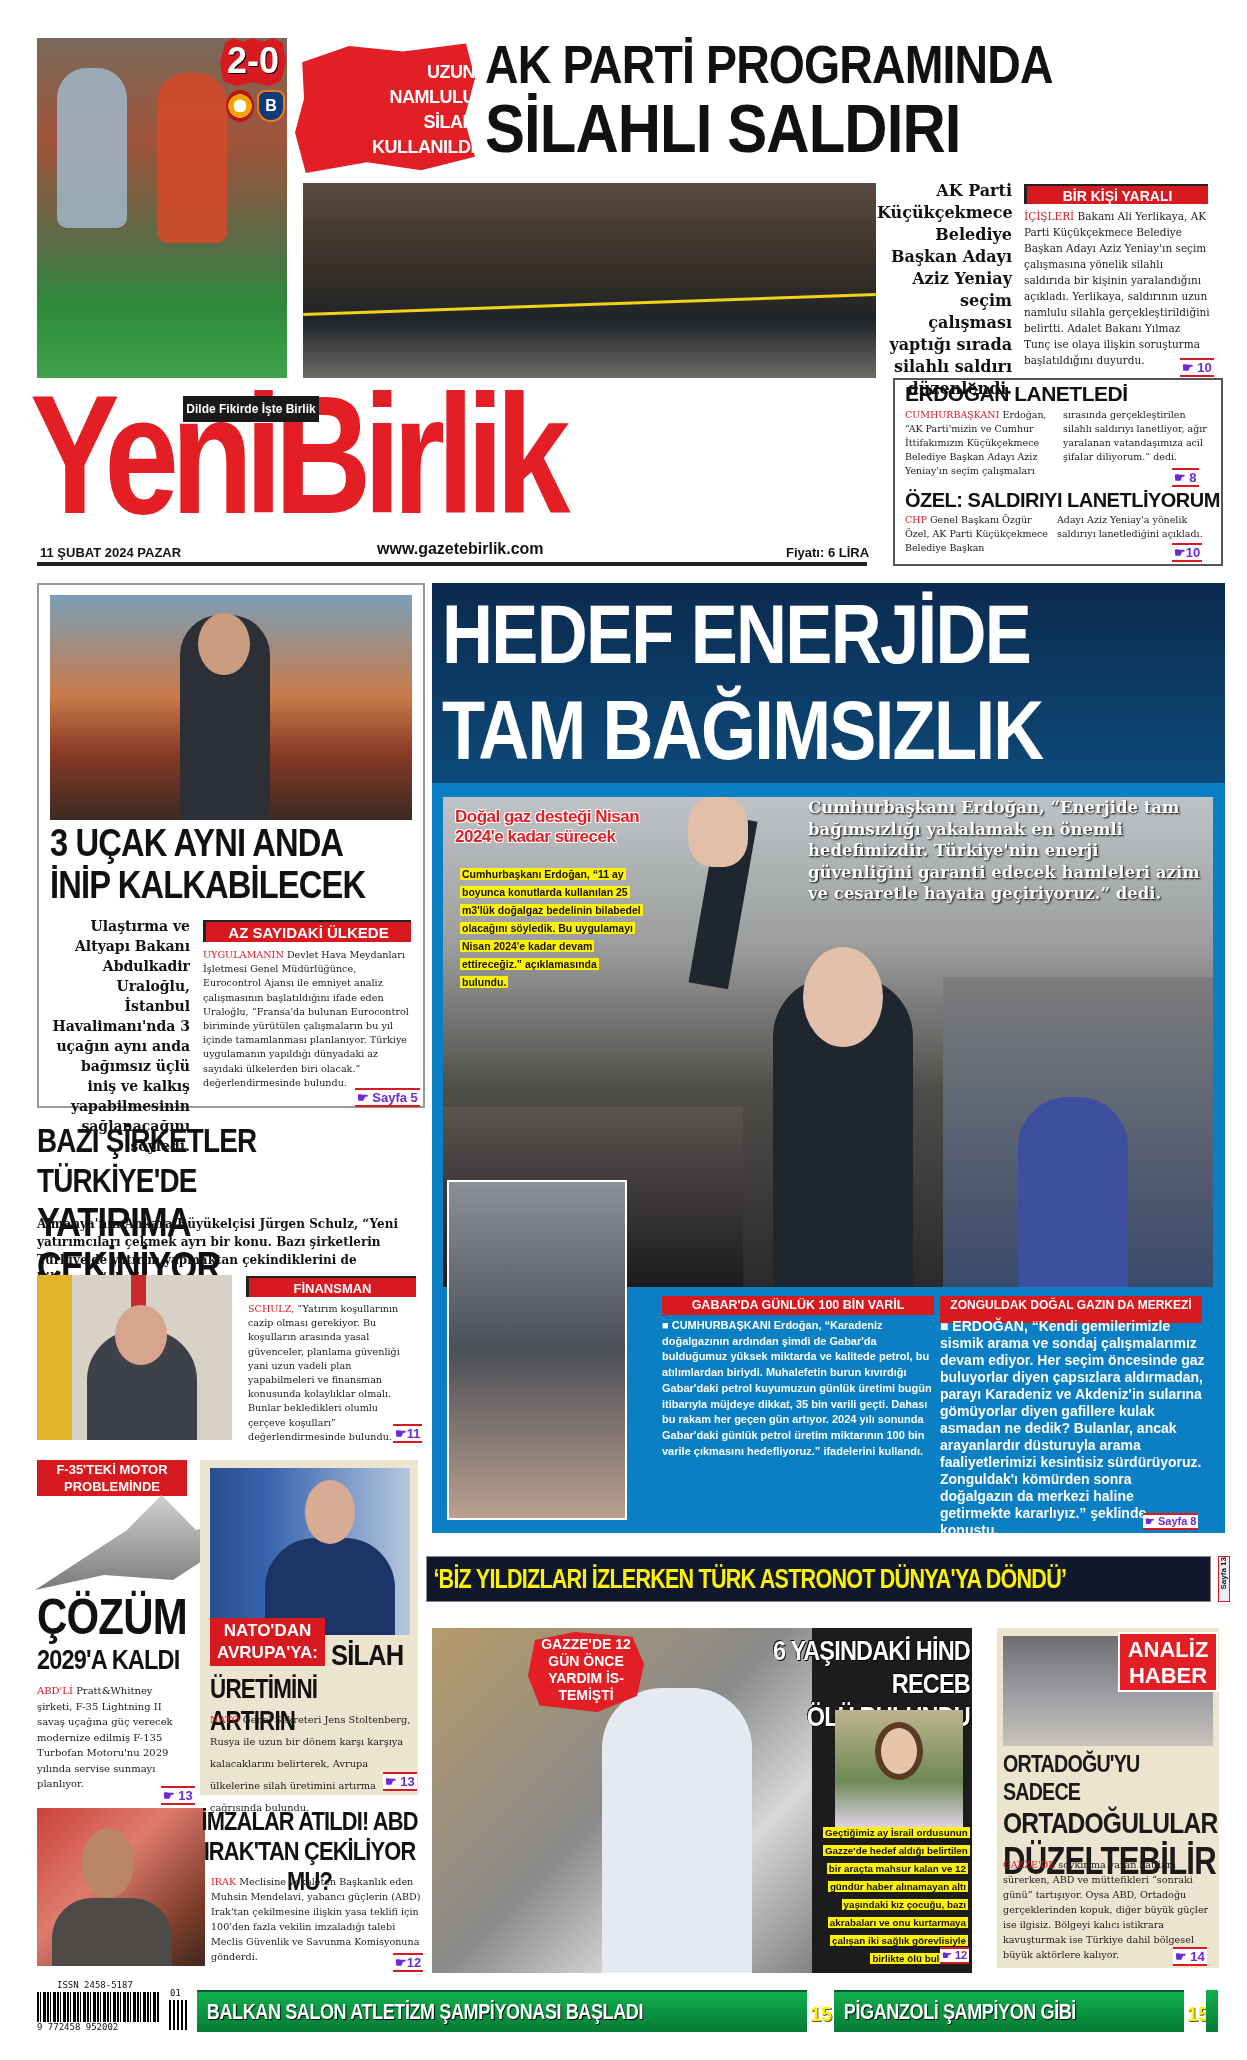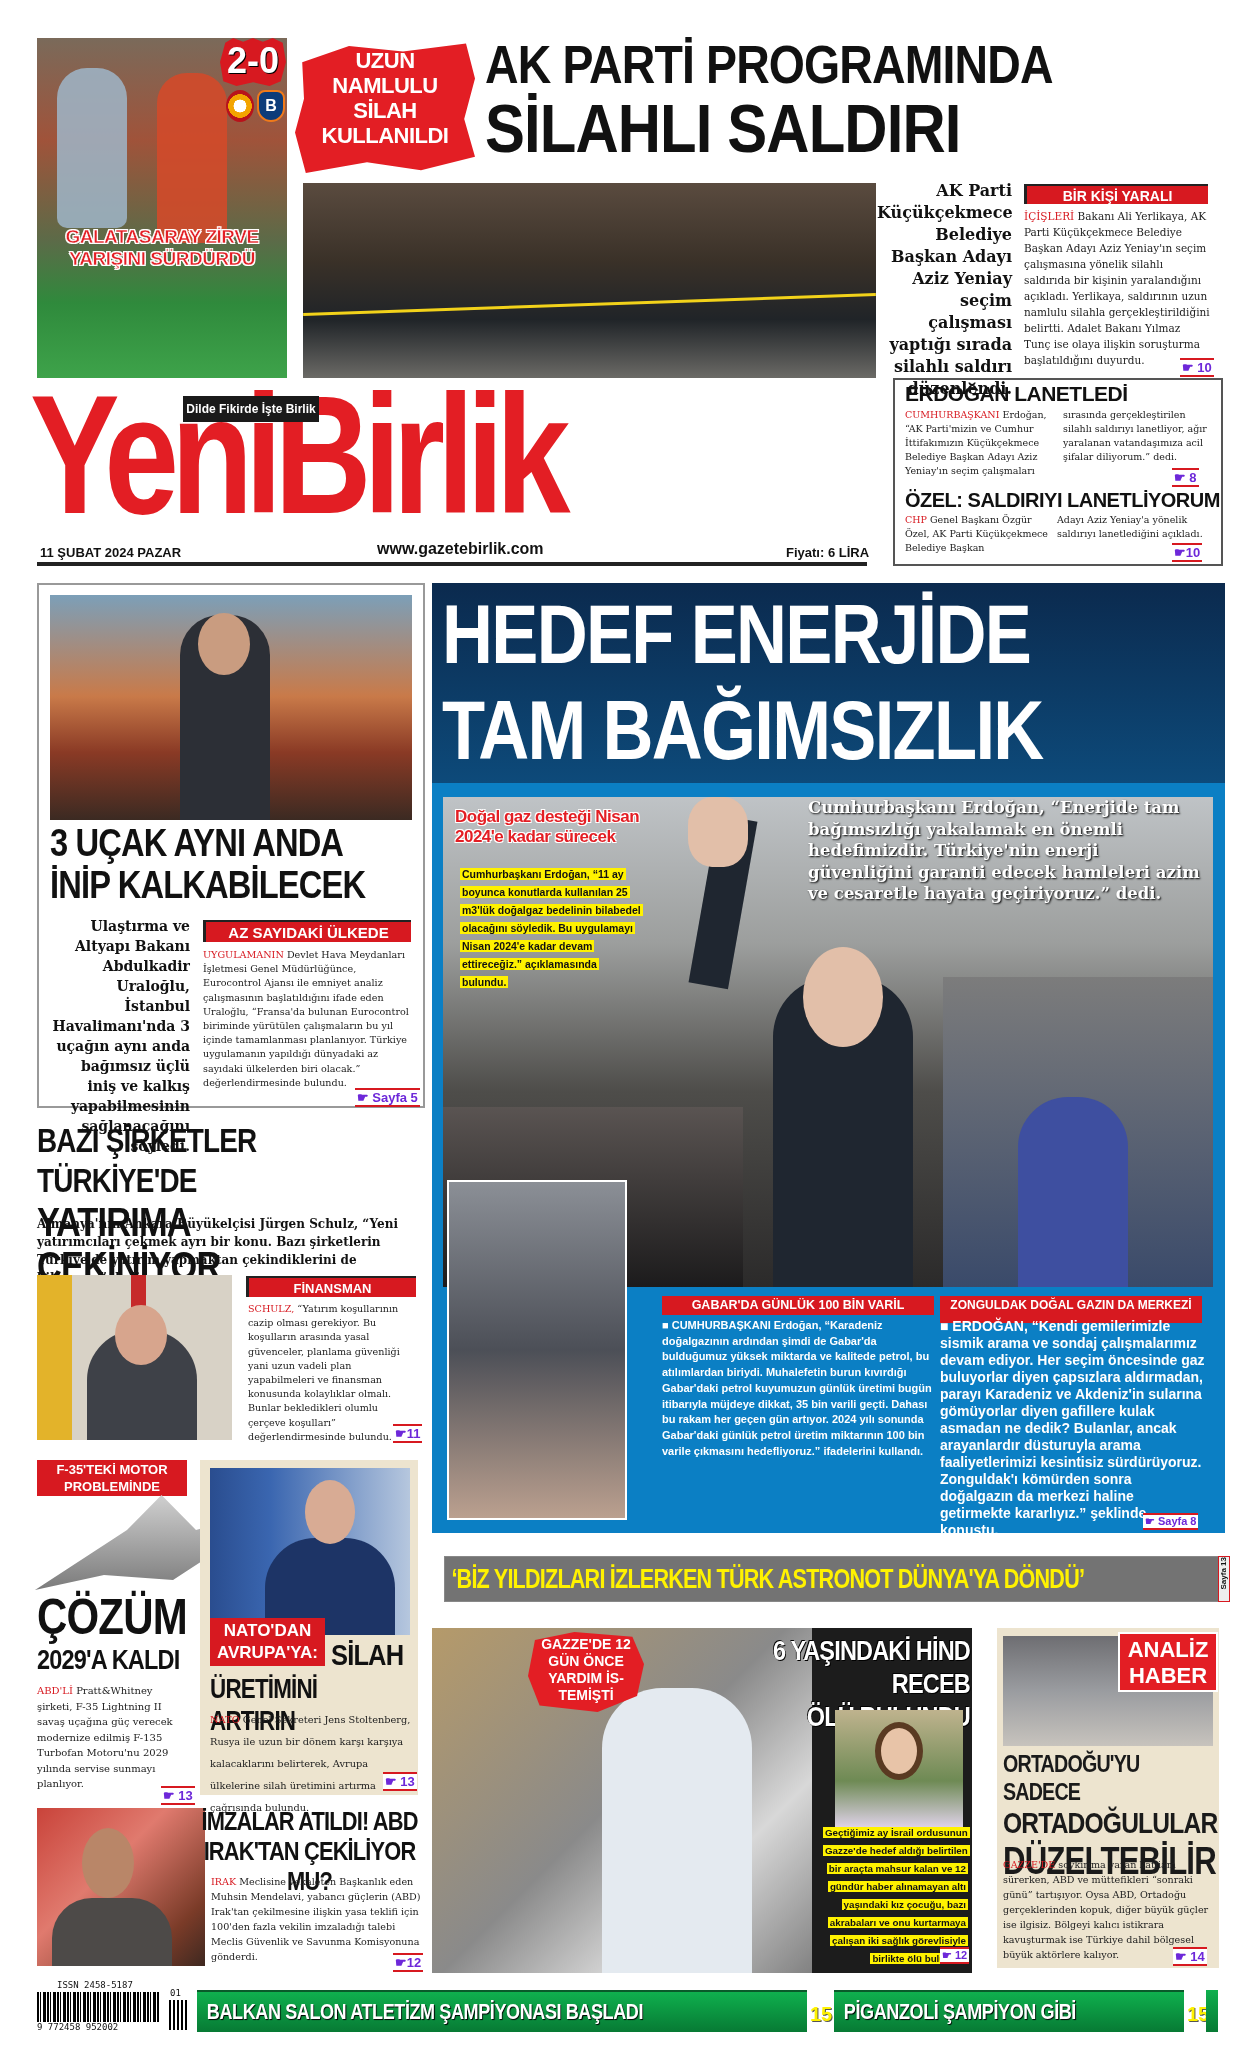--- a/index.html
+++ b/index.html
@@ -15,28 +15,24 @@
 </head>
 <body>
 
 <div class="abs" style="left:37px;top:38px;width:250px;height:340px;background:linear-gradient(180deg,#7a6a5a 0%,#a0533a 30%,#5b6b48 60%,#2f8a3c 78%,#3ea34a 100%);overflow:hidden">
   <div class="abs" style="left:20px;top:30px;width:70px;height:160px;background:#9fb6c9;border-radius:30px 30px 10px 10px;opacity:.85"></div>
   <div class="abs" style="left:120px;top:35px;width:70px;height:170px;background:#d24a2a;border-radius:30px 30px 10px 10px;opacity:.9"></div>
   <div class="abs" style="left:183px;top:0;width:66px;height:48px;background:#d71920;clip-path:polygon(8% 10%,20% 0,35% 8%,50% 0,65% 8%,80% 0,95% 10%,100% 50%,92% 90%,75% 100%,50% 92%,25% 100%,5% 90%,0 50%)"></div>
   <div class="abs" style="left:183px;top:2px;width:66px;text-align:center;color:#fff;font-weight:900;font-size:36px;text-shadow:1px 1px 0 #000">2-0</div>
   <div class="abs" style="left:189px;top:52px;width:28px;height:32px;border-radius:50%;background:radial-gradient(circle,#fff 30%,#f3a400 31%,#f3a400 55%,#b8121a 56%)"></div>
   <div class="abs" style="left:220px;top:52px;width:28px;height:32px;border-radius:8px 8px 14px 14px;background:#0d3c7a;border:2px solid #f07a1a;color:#fff;font-weight:700;text-align:center;font-size:16px;line-height:28px">B</div>
-  <div class="abs" style="left:0;top:188px;width:250px;text-align:center;color:#e31e24;font-weight:900;font-size:19px;line-height:22px;letter-spacing:-.5px;-webkit-text-stroke:.5px #fff;text-shadow:1px 1px 0 #fff,-1px -1px 0 #fff,1px -1px 0 #fff,-1px 1px 0 #fff">
-    <div>GALATASARAY ZİRVE</div>
-    <div>YARIŞINI SÜRDÜRDÜ</div>
-  </div>
 </div>
 
 <div class="abs" style="left:295px;top:38px;width:180px;height:135px;background:#e31e24;clip-path:polygon(4% 18%,30% 6%,60% 10%,95% 4%,100% 30%,94% 60%,100% 88%,70% 98%,40% 92%,6% 100%,0 70%,5% 45%)"></div>
-<div class="abs" style="left:295px;top:48px;width:180px;text-align:center;color:#fff;font-weight:900;font-size:22px;line-height:25px;letter-spacing:-.5px">
+<div class="abs" style="left:295px;top:60px;width:180px;text-align:right;color:#fff;font-weight:900;font-size:18px;line-height:25px;letter-spacing:-.5px">
   <div>UZUN</div>
   <div>NAMLULU</div>
   <div>SİLAH</div>
   <div>KULLANILDI</div>
 </div>
 <div class="abs" style="left:485px;top:36px;width:740px;color:#111;font-weight:900;letter-spacing:-1px">
   <div style="font-size:54px;line-height:56px;transform:scaleX(.86);transform-origin:left">AK PARTİ PROGRAMINDA</div>
   <div style="font-size:68px;line-height:72px;transform:scaleX(.88);transform-origin:left">SİLAHLI SALDIRI</div>
 </div>
 
@@ -179,21 +175,21 @@
   <span>■ </span><span>CUMHURBAŞKANI</span>
   <span>Erdoğan, “Karadeniz doğalgazının ardından şimdi de Gabar'da bulduğumuz yüksek miktarda ve kalitede petrol, bu atılımlardan biriydi. Muhalefetin burun kıvırdığı Gabar'daki petrol kuyumuzun günlük üretimi bugün itibarıyla müjdeye dikkat, 35 bin varili geçti. Dahası bu rakam her geçen gün artıyor. 2024 yılı sonunda Gabar'daki günlük petrol üretim miktarının 100 bin varile çıkmasını hedefliyoruz.” ifadelerini kullandı.</span>
 </div>
 <div class="abs redbar" style="left:940px;top:1296px;width:262px;height:27px;font-size:12px;line-height:19px">ZONGULDAK DOĞAL GAZIN DA MERKEZİ</div>
 <div class="abs" style="left:940px;top:1318px;width:268px;color:#fff;font-weight:700;font-size:14px;line-height:17px">
   <span>■ </span><span>ERDOĞAN,</span>
   <span>“Kendi gemilerimizle sismik arama ve sondaj çalışmalarımız devam ediyor. Her seçim öncesinde gaz buluyorlar diyen çapsızlara aldırmadan, parayı Karadeniz ve Akdeniz'in sularına gömüyorlar diyen gafillere kulak asmadan ne dedik? Bulanlar, ancak arayanlardır düsturuyla arama faaliyetlerimizi kesintisiz sürdürüyoruz. Zonguldak'ı kömürden sonra doğalgazın da merkezi haline getirmekte kararlıyız.” şeklinde konuştu.</span>
 </div>
 <div class="abs ref" style="left:1143px;top:1513px;font-size:11px"><span>☛ </span><span>Sayfa 8</span></div>
 
-<div class="abs" style="left:444px;top:1556px;width:785px;height:46px;background:#737373;border:1px solid #888">
+<div class="abs" style="left:426px;top:1556px;width:785px;height:46px;background:#0f172a;border:1px solid #888">
   <div style="color:#fff200;font-weight:900;font-size:27px;line-height:44px;letter-spacing:-1px;padding-left:8px;white-space:nowrap;transform:scaleX(.8);transform-origin:left">‘BİZ YILDIZLARI İZLERKEN TÜRK ASTRONOT DÜNYA'YA DÖNDÜ’</div>
 </div>
 <div class="abs" style="left:1218px;top:1556px;width:12px;height:46px;background:#eee;border:1px solid #d71920;overflow:hidden">
   <div style="font-size:8px;font-weight:700;writing-mode:vertical-rl;transform:rotate(180deg);line-height:10px">Sayfa 13</div>
 </div>
 
 <div class="abs" style="left:432px;top:1628px;width:540px;height:345px;background:linear-gradient(135deg,#b59a6a 0%,#8a8a8a 40%,#d8d8d8 60%,#3a3a3a 100%)">
   <div class="abs" style="left:170px;top:60px;width:150px;height:285px;background:#e4eaf0;border-radius:60px 60px 0 0"></div>
   <div class="abs" style="left:380px;top:0;width:160px;height:345px;background:#1c1c1c"></div>
 </div>

